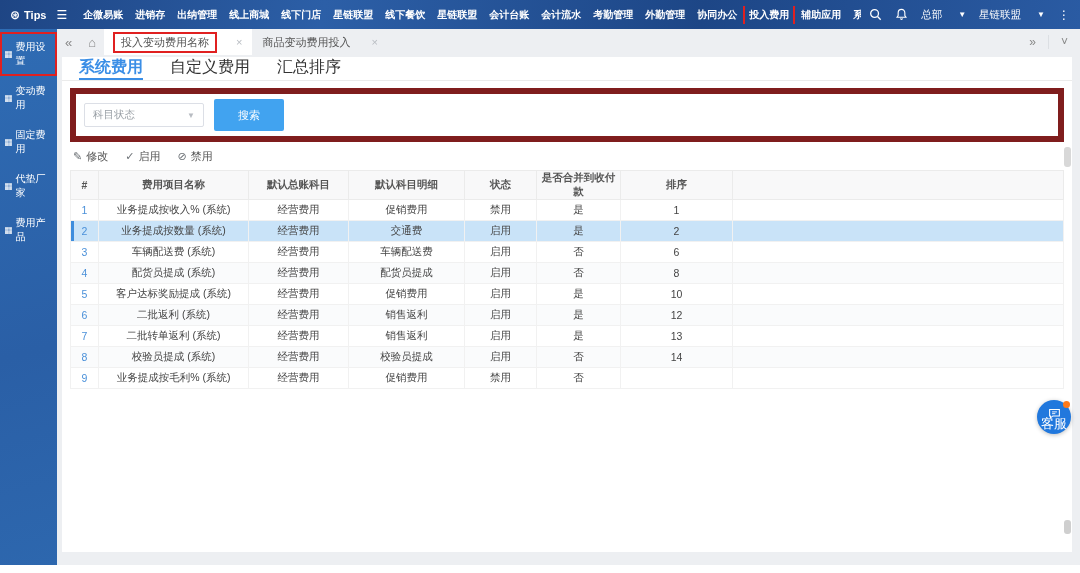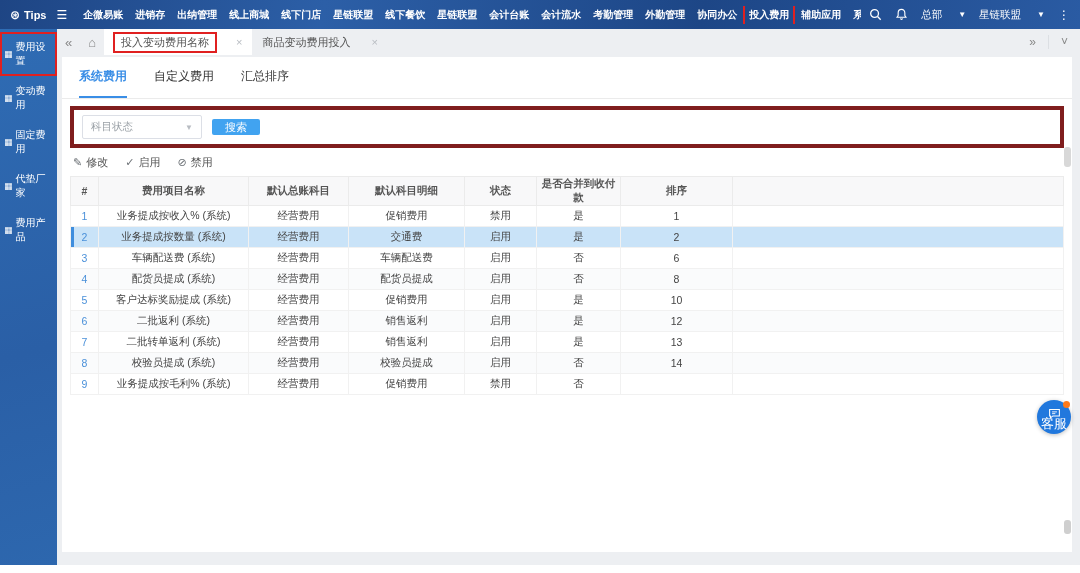--- a/index.html
+++ b/index.html
@@ -52,28 +52,28 @@
   .tab-close{color:#b8bcc2; font-size:11px; cursor:pointer;}
   .strip-right{margin-left:auto; display:flex; align-items:center; color:#888;}
   .strip-right .sr{padding:0 12px; cursor:pointer; font-size:12px;}
   .strip-right .divider{width:1px; height:14px; background:#dcdfe3;}
 
   .panel{
     position:absolute; left:5px; right:8px; top:28px; bottom:13px;
     background:#fff; overflow:hidden;
   }
 
-  .subtabs{display:flex; gap:27px; padding:0 17px; border-bottom:1px solid #ebebeb; height:42px; align-items:stretch; font-size:12px; color:#333;}
+  .subtabs{display:flex; gap:27px; padding:0 17px; border-bottom:1px solid #ebebeb; height:24px; align-items:stretch; font-size:16px; color:#333;}
   .subtab{display:flex; align-items:center; cursor:pointer; border-bottom:2px solid transparent;}
   .subtab.active{color:#3a8ee6; border-bottom-color:#3a8ee6; font-weight:bold;}
 
-  .filterbox{margin:7px 8px 0; border:4px solid #7f1d1d; padding:5px 8px; display:flex; align-items:center; gap:10px;}
+  .filterbox{margin:7px 8px 0; border:6px solid #7f1d1d; padding:5px 8px; display:flex; align-items:center; gap:10px;}
   .select{width:120px; height:24px; border:1px solid #dcdfe6; border-radius:2px; display:flex; align-items:center; justify-content:space-between; padding:0 8px; font-size:10.5px; color:#9aa0a6; background:#fff; cursor:pointer;}
   .select .caret{color:#b8bcc2; font-size:8px;}
-  .search-btn{height:16px; padding:0 13px; background:#41a3f0; color:#fff; border:none; border-radius:2px; font-size:11px; cursor:pointer;}
+  .search-btn{height:32px; padding:0 24px; background:#41a3f0; color:#fff; border:none; border-radius:2px; font-size:11px; cursor:pointer;}
 
   .toolbar{display:flex; gap:17px; padding:7px 11px 5px; font-size:11px; color:#555;}
   .tool{display:flex; align-items:center; gap:4px; cursor:pointer;}
   .tool .ticon{font-size:11px; color:#6b7075;}
 
   table{border-collapse:collapse; margin:1px 8px 0; width:calc(100% - 16px); font-size:10.5px; color:#444; table-layout:fixed;}
   th{background:#f8f8f9; color:#555; height:20px; border:1px solid #ebebeb; font-weight:600; font-size:10.5px;}
   td{height:21px; text-align:center; border:1px solid #f1f1f1; overflow:hidden; white-space:nowrap;}
   tbody tr:nth-child(even) td{background:#fafbfc;}
   tbody tr.selected td{background:#c9e3f8;}

